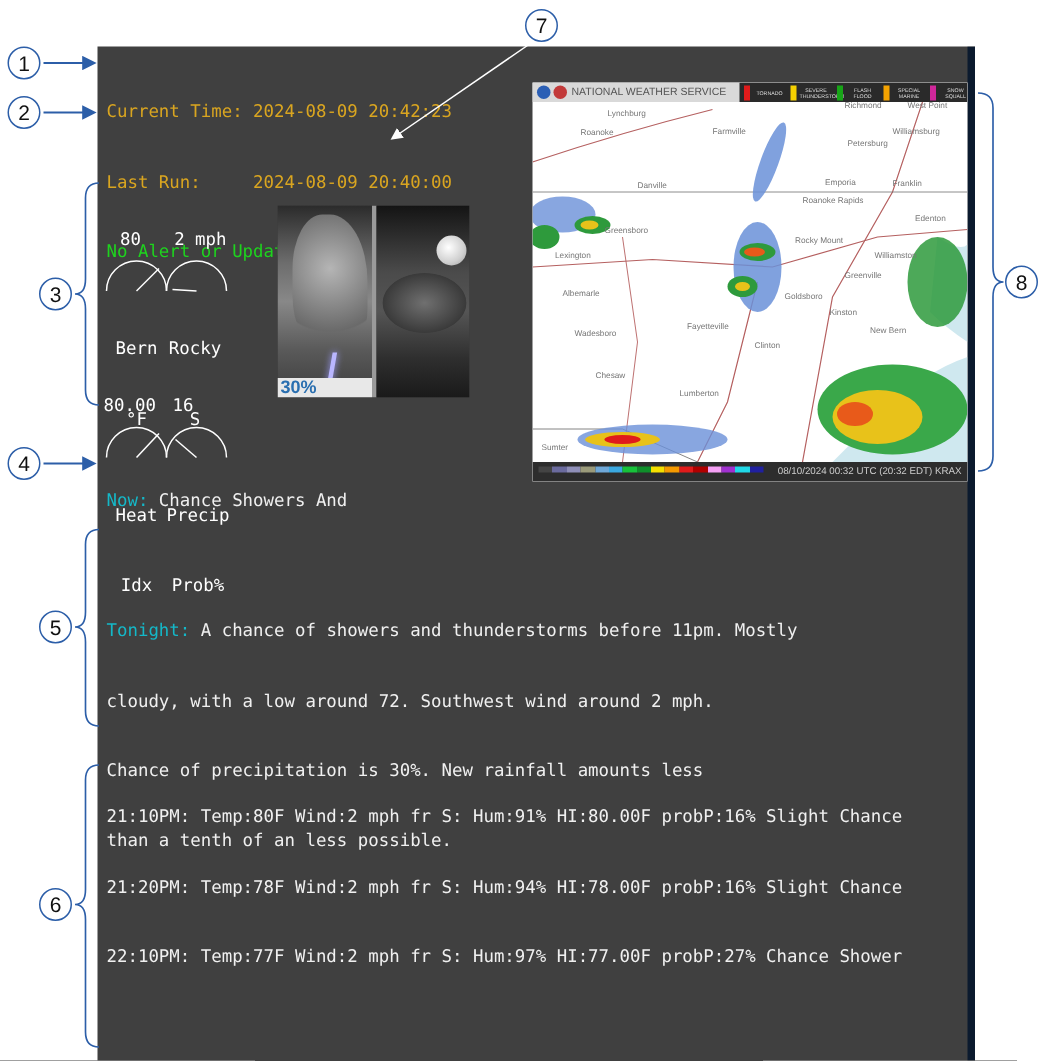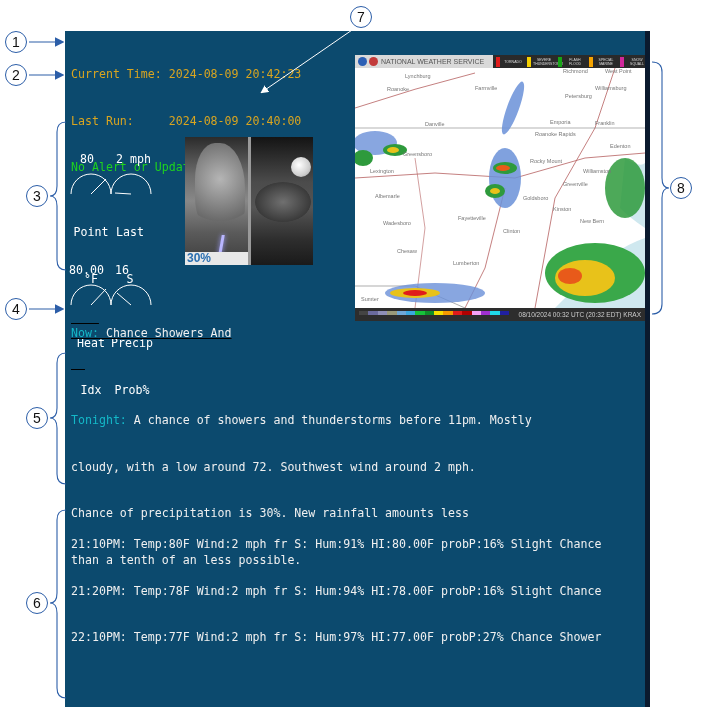--- a/index.html
+++ b/index.html
@@ -1,17 +1,17 @@
 <!DOCTYPE html>
 <html><head>
 <meta charset="utf-8">
 <style>
   html, body { margin:0; padding:0; }
   body { width:702px; height:707px; background:#ffffff; position:relative; overflow:hidden; font-family:"DejaVu Sans Mono", monospace; }
-  .screen { position:absolute; left:65px; top:31px; width:585px; height:676px; background:#0c4a6e; overflow:hidden; }
+  .screen { position:absolute; left:65px; top:31px; width:585px; height:676px; background:#404040; overflow:hidden; }
   .screen-edge { position:absolute; right:0; top:0; width:5px; height:100%; background:#0b1a2e; }
   .mono { font-family:"DejaVu Sans Mono", monospace; font-size:11.6px; line-height:15.5px; white-space:pre; }
   .gold { color:#d9a520; }
   .green { color:#1ed31e; }
   .cyan { color:#14b8c8; }
   .white { color:#f0f0f0; }
   .hdr { position:absolute; left:6px; top:5px; }
   .gauge-block { position:absolute; left:4px; top:90px; width:100px; }
   .gauge-row { position:relative; height:80px; }
   .gauge-vals { position:absolute; left:0; top:0; color:#fff; }
@@ -34,21 +34,21 @@
   .legend-bar { position:absolute; left:138px; top:0; width:152px; height:13px; background:#2a2a2a; display:flex; align-items:center; }
   .leg-item { display:flex; align-items:center; margin-left:3px; }
   .leg-sw { width:4px; height:10px; }
   .leg-lbl { font-family:"Liberation Sans", sans-serif; font-size:3.5px; line-height:4px; color:#ddd; margin-left:2px; width:22px; text-align:center; }
   .map { position:absolute; left:0; top:13px; width:290px; height:240px; }
   .town { position:absolute; font-family:"Liberation Sans", sans-serif; font-size:5.5px; color:#777; }
   .radar-bottom { position:absolute; left:0; bottom:0; width:290px; height:13px; background:#2d2d2d; }
   .scale { position:absolute; left:4px; top:3px; width:150px; height:4px; display:flex; }
   .scale span { flex:1; }
   .stamp { position:absolute; right:4px; top:1px; font-family:"Liberation Sans", sans-serif; font-size:6.5px; line-height:11px; color:#ccc; }
-  .now { position:absolute; left:6px; top:264px;text-decoration:underline; }
+  .now { position:absolute; left:6px; top:264px; }
   .forecast { position:absolute; left:6px; top:320px; }
   .hourly { position:absolute; left:6px; top:475px; }
   .callout { position:absolute; width:20px; height:20px; border:1.3px solid #2c5ea8; border-radius:50%; background:#fff; font-family:"Liberation Sans", sans-serif; font-size:14px; line-height:20px; text-align:center; color:#111; box-sizing:content-box; }
   svg.anno { position:absolute; left:0; top:0; pointer-events:none; }
 </style>
 </head>
 <body>
 
 <div class="screen">
   <div class="screen-edge"></div>
@@ -62,21 +62,21 @@
   <div class="gauge-block mono">
     <div class="gauge-row">
       <div class="gauge-vals"><span style="display:inline-block;width:28px;text-align:center;margin-left:4px">80</span><span style="display:inline-block;width:50px;text-align:right">2 mph</span></div>
       <svg class="gauge-svg" width="90" height="32">
         <path d="M2 30 A20 20 0 0 1 42 30" stroke="#fff" stroke-width="1" fill="none"></path>
         <path d="M42 30 A20 20 0 0 1 82 30" stroke="#fff" stroke-width="1" fill="none"></path>
         <line x1="22" y1="30" x2="37" y2="15" stroke="#fff" stroke-width="1"></line>
         <line x1="62" y1="30" x2="46" y2="29" stroke="#fff" stroke-width="1"></line>
       </svg>
       <div class="gauge-lbls" style="width:84px">
-        <div><span style="display:inline-block;width:38px">Point</span><span style="display:inline-block;width:40px">Last</span></div>
+        <div><span style="display:inline-block;width:38px">Bern</span><span style="display:inline-block;width:40px">Rocky</span></div>
         <div><span style="display:inline-block;width:38px">°F</span><span style="display:inline-block;width:40px">S</span></div>
       </div>
     </div>
     <div class="gauge-row">
       <div class="gauge-vals"><span style="display:inline-block;width:38px;text-align:left">80.00</span><span style="display:inline-block;width:30px;text-align:center">16</span></div>
       <svg class="gauge-svg" width="90" height="32">
         <path d="M2 30 A20 20 0 0 1 42 30" stroke="#fff" stroke-width="1" fill="none"></path>
         <path d="M42 30 A20 20 0 0 1 82 30" stroke="#fff" stroke-width="1" fill="none"></path>
         <line x1="22" y1="30" x2="37" y2="14" stroke="#fff" stroke-width="1"></line>
         <line x1="62" y1="30" x2="48" y2="18" stroke="#fff" stroke-width="1"></line>

